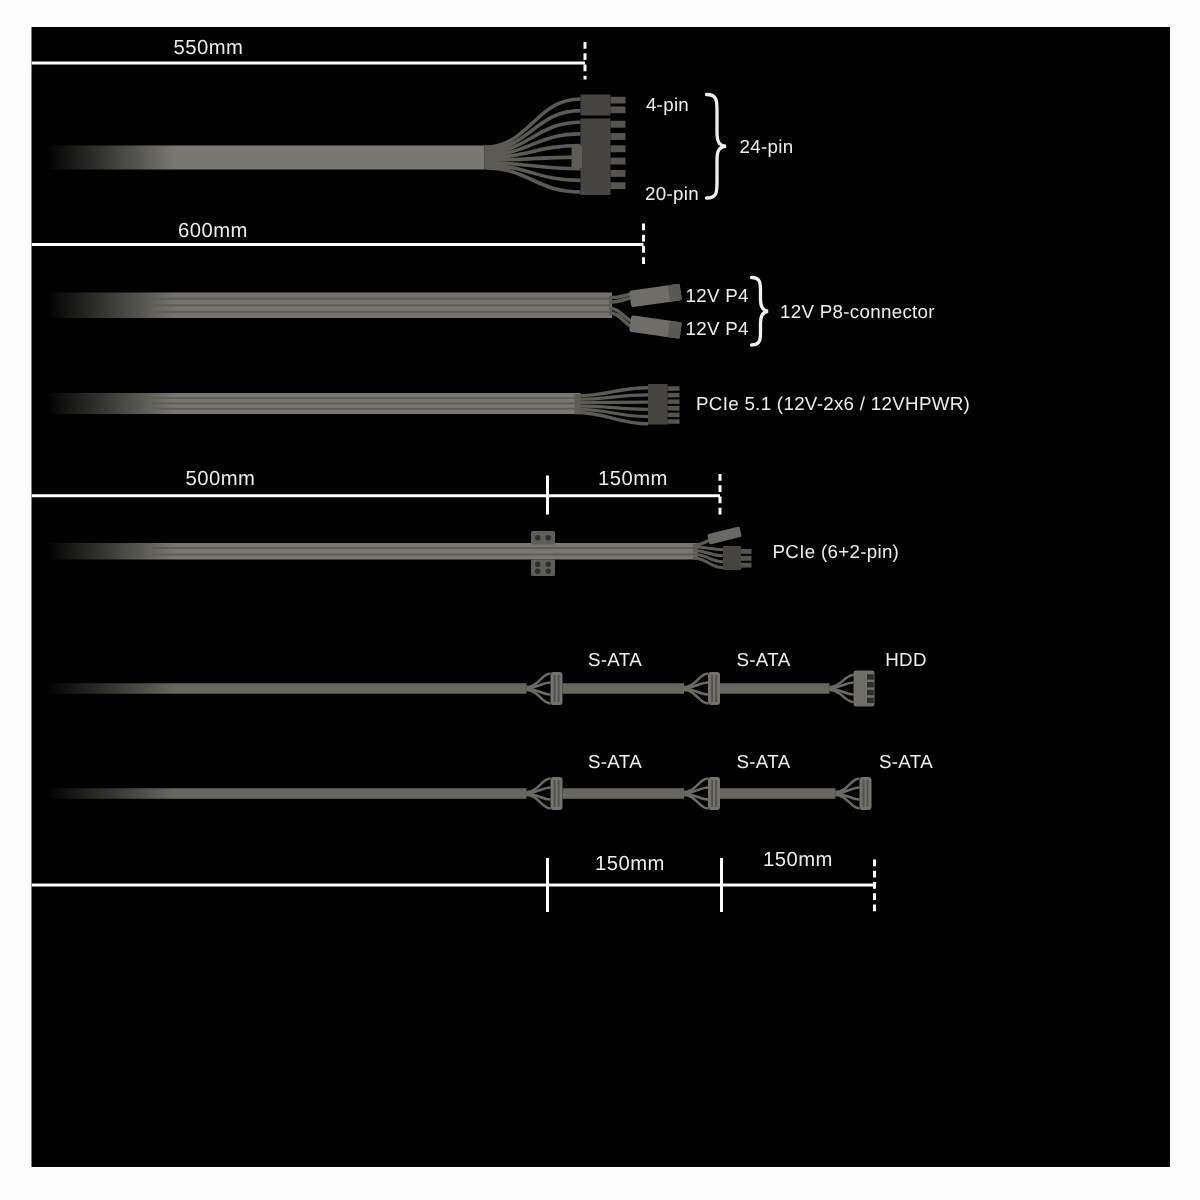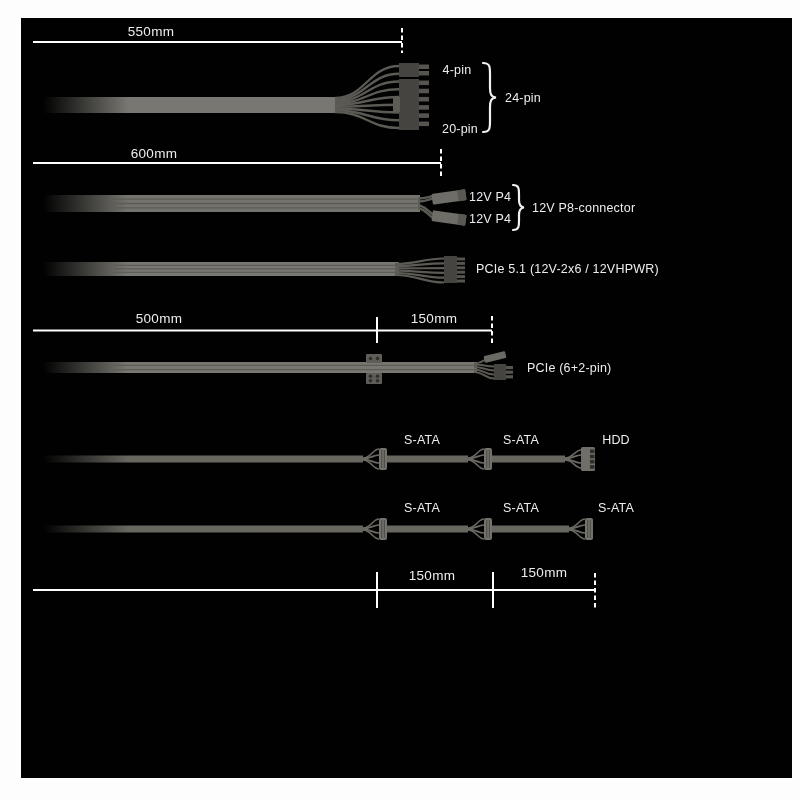--- a/index.html
+++ b/index.html
@@ -1,17 +1,17 @@
 <!DOCTYPE html>
 <html><head>
 <meta charset="utf-8">
 <style>
   html,body{margin:0;padding:0;background:#fdfdfd;width:800px;height:800px;overflow:hidden;}
   .page{position:relative;width:800px;height:800px;background:#fdfdfd;font-family:"Liberation Sans",sans-serif;}
-  .panel{position:absolute;left:21px;top:18px;width:759px;height:760px;background:#010101;padding-left:12px;}
+  .panel{position:absolute;left:21px;top:18px;width:759px;height:760px;background:#010101;}
   svg{display:block;}
   text{fill:#ededed;font-family:"Liberation Sans",sans-serif;}
   .dim-label{font-size:13.5px;letter-spacing:.3px;}
   .conn-label{font-size:12.5px;letter-spacing:.2px;}
   .dimline{stroke:#ffffff;stroke-width:2;}
   .tick{stroke:#ffffff;stroke-width:2;}
   .tick-dash{stroke:#ffffff;stroke-width:2;stroke-dasharray:4.5 3;}
   .wire{stroke:#5b5a54;stroke-width:2.4;fill:none;}
   .wire-thin{stroke:#6b6a64;stroke-width:1.7;fill:none;}
   .brace{stroke:#f0f0f0;stroke-width:2.2;fill:none;stroke-linecap:round;}

